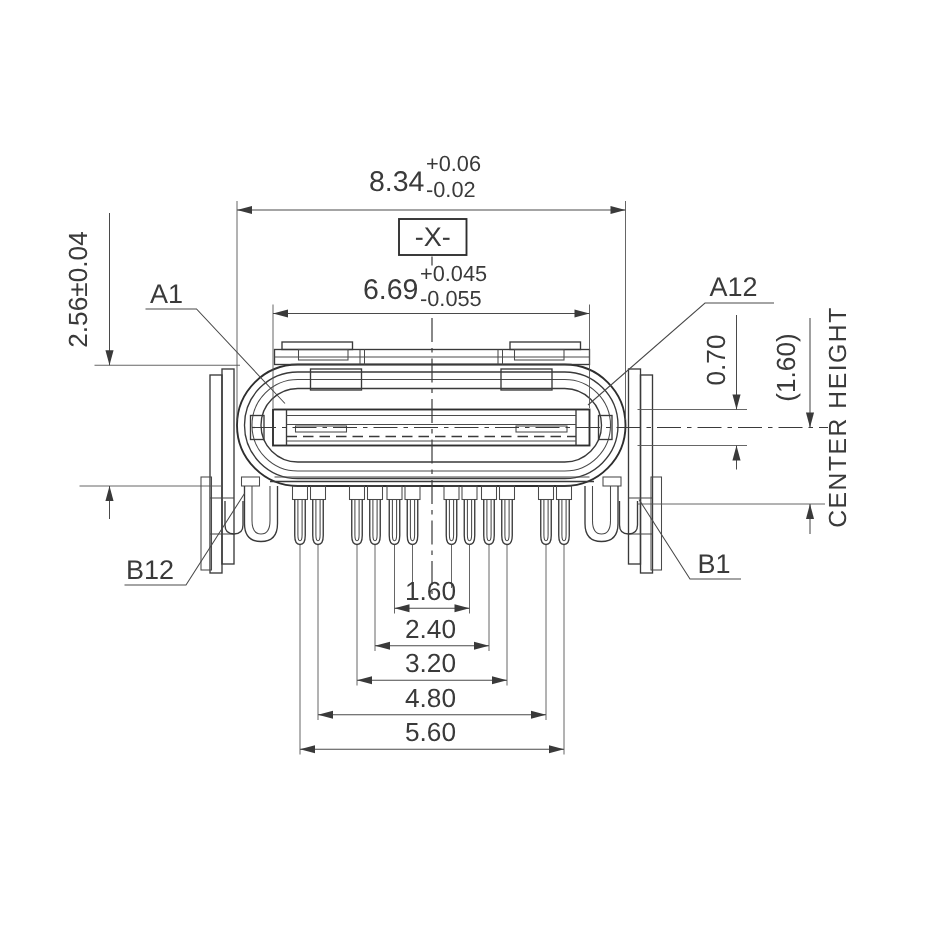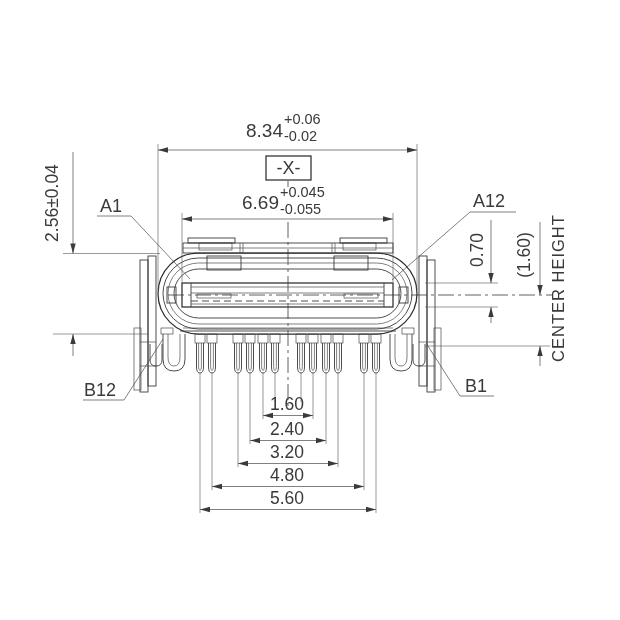--- a/index.html
+++ b/index.html
@@ -1,16 +1,16 @@
 <!DOCTYPE html>
 <html><head>
 <meta charset="utf-8">
 <style>
   html,body{margin:0;padding:0;background:#ffffff;}
-  .page{width:620px;height:506px;background:#fff;position:relative;overflow:hidden;margin-top:10px;}
+  .page{width:620px;height:506px;background:#fff;position:relative;overflow:hidden;}
   svg{display:block;}
   text{font-family:"Liberation Sans","DejaVu Sans",sans-serif;fill:#3a3a3a;}
   .t-main{font-size:19px;}
   .t-tol{font-size:14.5px;}
   .t-lab{font-size:18px;}
   .t-dim{font-size:17.5px;}
   .t-ch{font-size:16.5px;letter-spacing:1px;}
   .ln{stroke:#3a3a3a;stroke-width:0.9;fill:none;}
   .ln-thick{stroke:#2e2e2e;stroke-width:1.25;fill:none;}
   .ln-thin{stroke:#4a4a4a;stroke-width:0.7;fill:none;}

